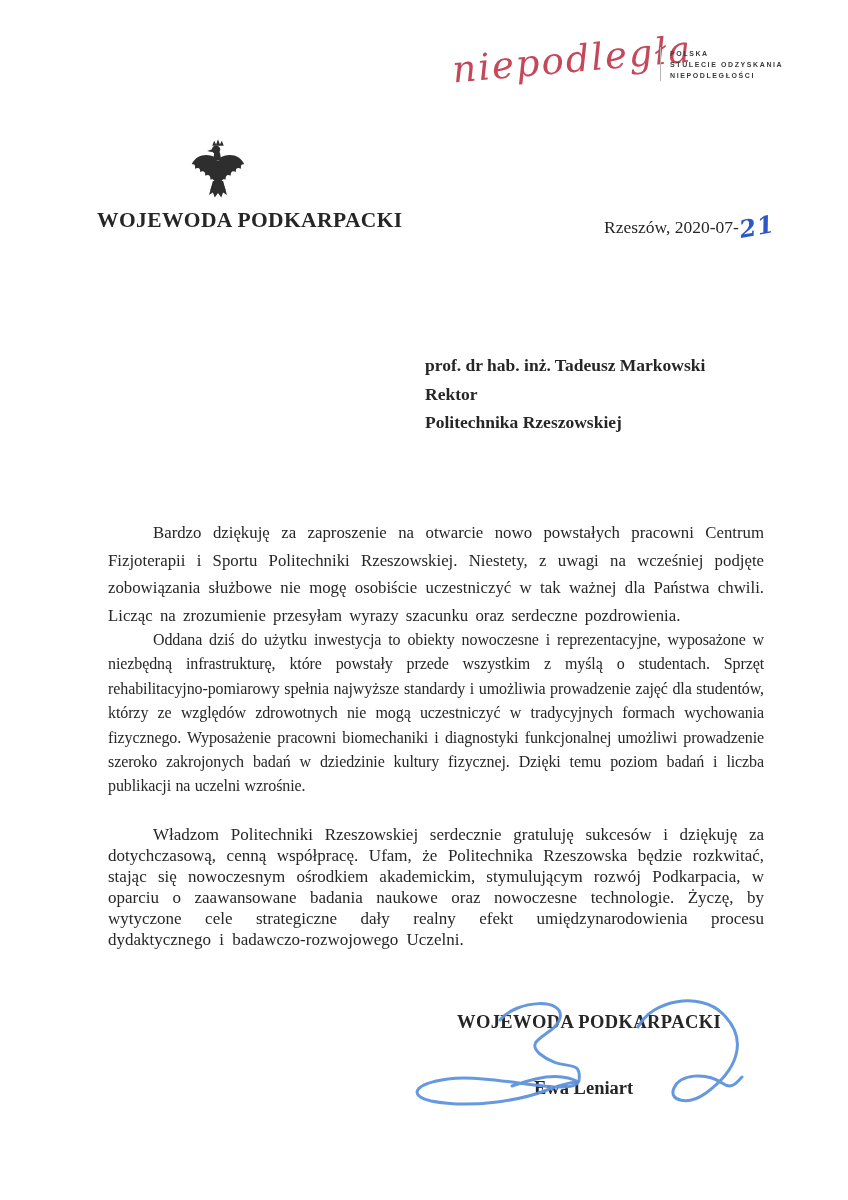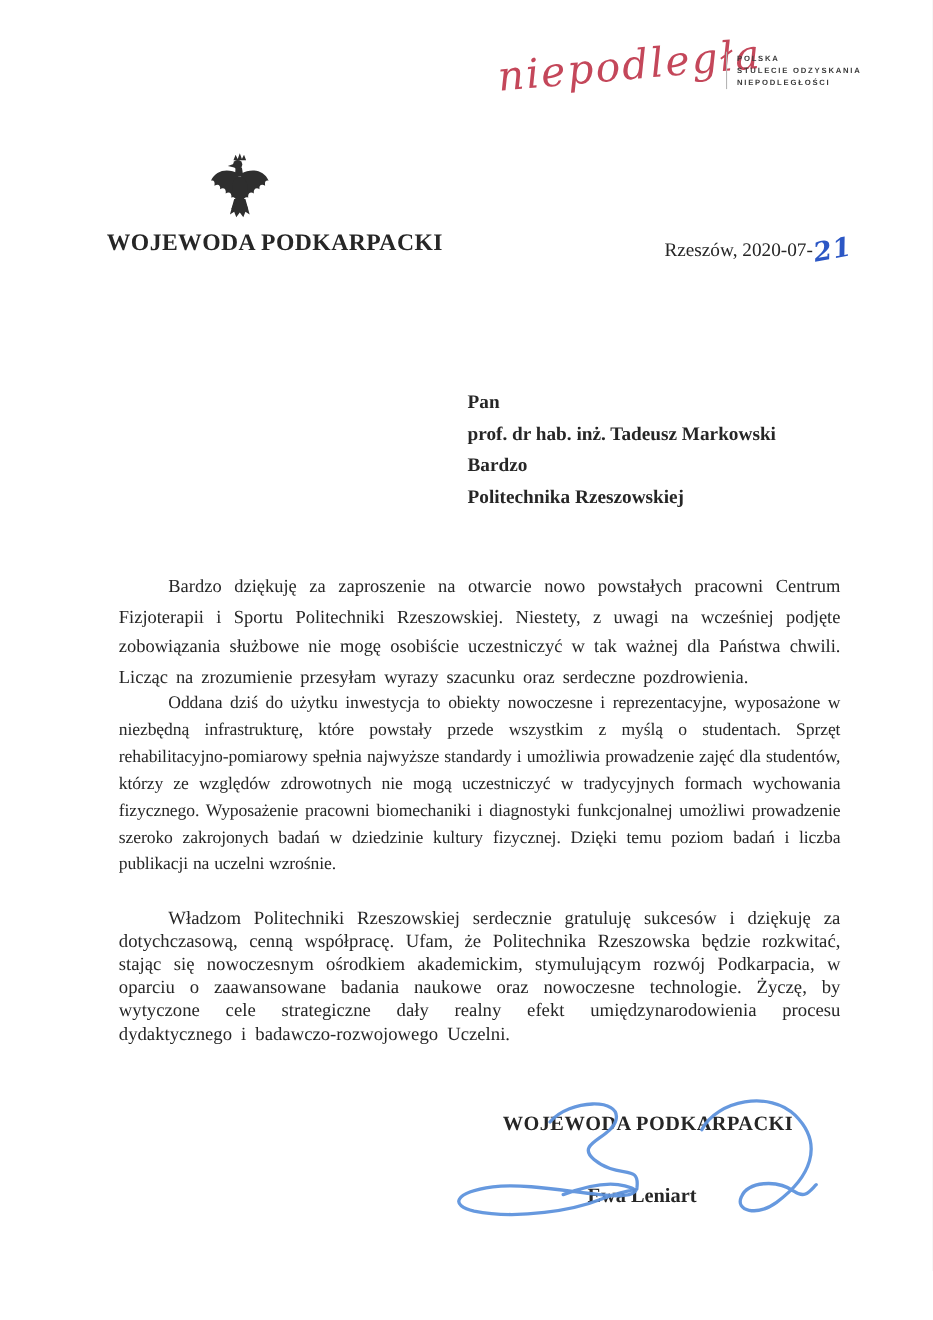--- a/index.html
+++ b/index.html
@@ -93,23 +93,22 @@
       <path d="M43,68 L38,80 L41,81 L46,70 Z"></path>
       <path d="M57,68 L62,80 L59,81 L54,70 Z"></path>
     </g>
   </svg>
 
   <div class="sender-title">WOJEWODA PODKARPACKI</div>
   <div class="dateline"><span>Rzeszów, 2020-07-</span><span class="date-day">21</span>
   </div>
 
   <div class="recipient">
-    <div>Pan</div>
     <div>prof. dr hab. inż. Tadeusz Markowski</div>
-    <div>Bardzo</div>
+    <div>Rektor</div>
     <div>Politechnika Rzeszowskiej</div>
   </div>
 
   <p class="para p1">Bardzo dziękuję za zaproszenie na otwarcie nowo powstałych pracowni Centrum Fizjoterapii i Sportu Politechniki Rzeszowskiej. Niestety, z uwagi na wcześniej podjęte zobowiązania służbowe nie mogę osobiście uczestniczyć w tak ważnej dla Państwa chwili. Licząc na zrozumienie przesyłam wyrazy szacunku oraz serdeczne pozdrowienia.</p>
   <p class="para p2">Oddana dziś do użytku inwestycja to obiekty nowoczesne i reprezentacyjne, wyposażone w niezbędną infrastrukturę, które powstały przede wszystkim z myślą o studentach. Sprzęt rehabilitacyjno-pomiarowy spełnia najwyższe standardy i umożliwia prowadzenie zajęć dla studentów, którzy ze względów zdrowotnych nie mogą uczestniczyć w tradycyjnych formach wychowania fizycznego. Wyposażenie pracowni biomechaniki i diagnostyki funkcjonalnej umożliwi prowadzenie szeroko zakrojonych badań w dziedzinie kultury fizycznej. Dzięki temu poziom badań i liczba publikacji na uczelni wzrośnie.</p>
   <p class="para p4">Władzom Politechniki Rzeszowskiej serdecznie gratuluję sukcesów i dziękuję za dotychczasową, cenną współpracę. Ufam, że Politechnika Rzeszowska będzie rozkwitać, stając się nowoczesnym ośrodkiem akademickim, stymulującym rozwój Podkarpacia, w oparciu o zaawansowane badania naukowe oraz nowoczesne technologie. Życzę, by wytyczone cele strategiczne dały realny efekt umiędzynarodowienia procesu dydaktycznego i badawczo-rozwojowego Uczelni.</p>
 
   <div class="sig-title">WOJEWODA PODKARPACKI</div>
   <div class="sig-name">Ewa Leniart</div>
   <svg class="sig-scrawl" viewBox="0 0 350 135" aria-hidden="true">

